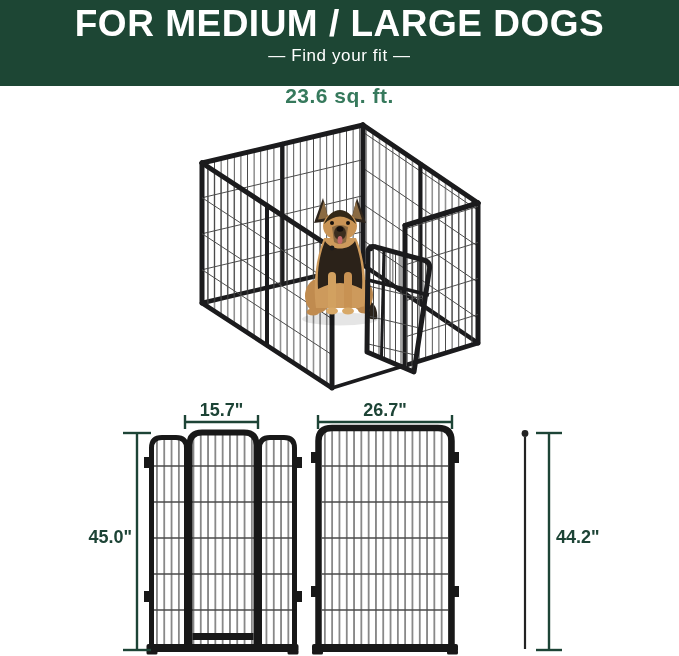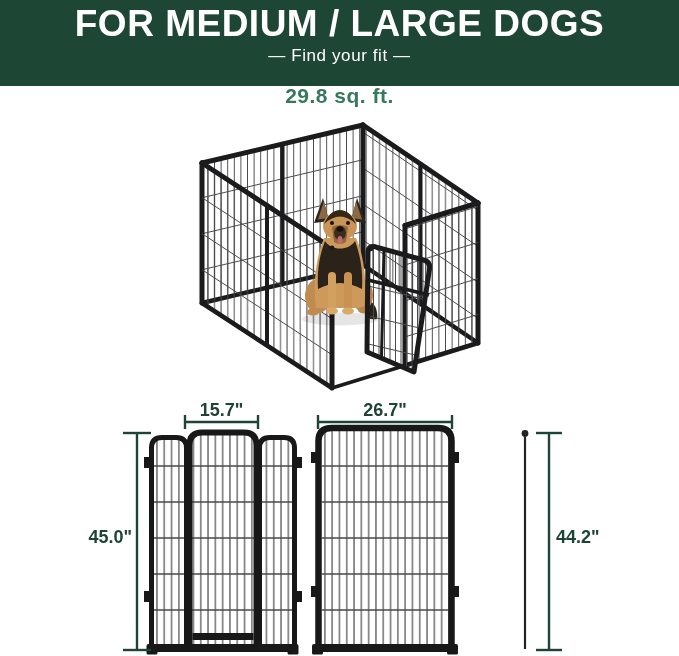--- a/index.html
+++ b/index.html
@@ -30,21 +30,21 @@
 </head>
 <body>
 
 <div class="canvas">
 
   <header class="banner">
     <div class="banner-title">FOR MEDIUM / LARGE DOGS</div>
     <div class="banner-subtitle">—  Find your fit  —</div>
   </header>
 
-  <div class="area-label">29.8 sq. ft.</div>
+  <div class="area-label">23.6 sq. ft.</div>
 
   <svg class="pen-svg" width="679" height="300" viewBox="0 0 679 300">
     <defs>
       <pattern id="mBL" width="6.6" height="36" patternUnits="userSpaceOnUse" patternTransform="skewY(-13.3)">
         <line x1="3.3" y1="0" x2="3.3" y2="36" stroke="#4a4a4a" stroke-width="1"></line>
         <line x1="0" y1="1.5" x2="6.6" y2="1.5" stroke="#4a4a4a" stroke-width="1"></line>
       </pattern>
       <pattern id="mBR" width="6.6" height="36" patternUnits="userSpaceOnUse" patternTransform="skewY(34.2)">
         <line x1="3.3" y1="0" x2="3.3" y2="36" stroke="#4a4a4a" stroke-width="1"></line>
         <line x1="0" y1="1.5" x2="6.6" y2="1.5" stroke="#4a4a4a" stroke-width="1"></line>

